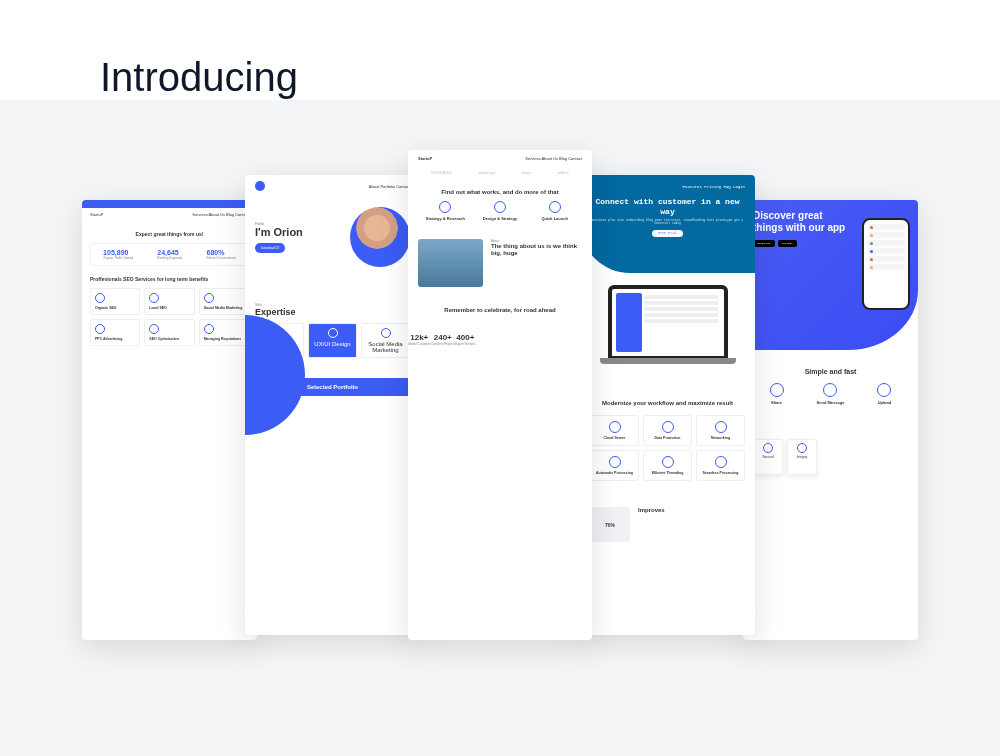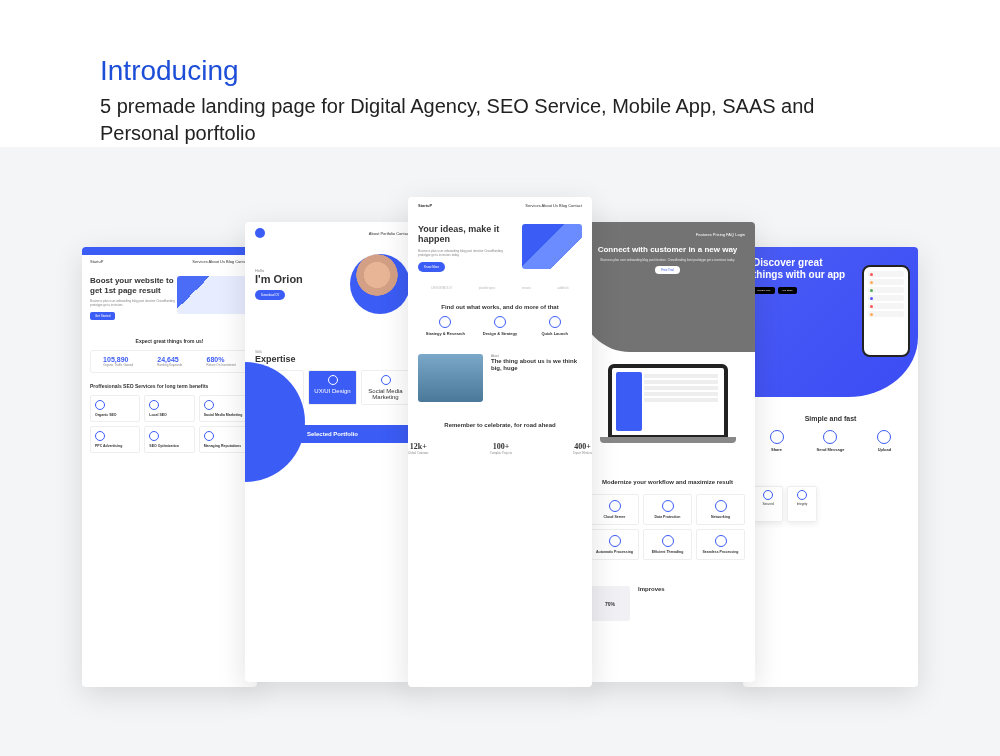--- a/index.html
+++ b/index.html
@@ -1,19 +1,19 @@
 <!DOCTYPE html>
 <html><head>
 <meta charset="utf-8">
 <style>
 * { margin: 0; padding: 0; box-sizing: border-box; }
 body { font-family: -apple-system, BlinkMacSystemFont, 'Segoe UI', Arial, sans-serif; background: #f4f5f7; width: 1000px; height: 756px; overflow: hidden; }
 
 .header { padding: 55px 0 0 100px; background: #fff; }
-.intro { font-size: 28px; font-weight: 400; color: #1d4ed8; margin-bottom: 6px; }
+.intro { font-size: 40px; font-weight: 400; color: #0f172a; margin-bottom: 22px; }
 .title { font-size: 46px; font-weight: 900; color: #000; margin-bottom: 10px; }
 .subtitle { font-size: 20px; font-weight: 400; color: #222; max-width: 780px; line-height: 1.35; }
 
 .showcase { position: relative; margin-top: 40px; height: 480px; }
 .card { position: absolute; background: #fff; box-shadow: 0 8px 30px rgba(0,0,0,0.12); border-radius: 4px; font-size: 6px; color: #333; overflow: hidden; }
 
 
 .c1 { left: 82px; top: 60px; width: 175px; height: 440px; }
 .c1 .topbar { background: #3b5cf5; height: 8px; }
 .c1 .nav { display: flex; justify-content: space-between; padding: 4px 8px; font-size: 4px; }
@@ -67,28 +67,28 @@
 .c3 .logos { display: flex; justify-content: space-around; padding: 4px 10px; font-size: 3px; color: #bbb; }
 .c3 .sec-h { text-align: center; font-size: 6px; font-weight: 600; margin: 10px 0 6px; }
 .c3 .feat3 { display: flex; justify-content: space-around; padding: 0 10px; }
 .c3 .feat { text-align: center; width: 30%; }
 .c3 .feat-icon { width: 12px; height: 12px; border: 1px solid #3b5cf5; border-radius: 50%; margin: 0 auto 3px; }
 .c3 .feat-t { font-size: 4px; font-weight: 600; }
 .c3 .about-row { display: flex; padding: 10px; margin-top: 8px; }
 .c3 .about-img { width: 65px; height: 48px; background: linear-gradient(#7ba8c8, #4a7898); border-radius: 3px; }
 .c3 .about-txt { margin-left: 8px; flex: 1; }
 .c3 .about-h { font-size: 6px; font-weight: 700; line-height: 1.2; }
-.c3 .stats3 { display: flex; justify-content: space-between; margin-top: 14px; font-family: Liberation Serif, serif; }
+.c3 .stats3 { display: flex; justify-content: flex-start; margin-top: 20px; }
 .c3 .stat { text-align: center; }
 .c3 .stat-n { font-size: 8px; font-weight: 700; }
 .c3 .stat-l { font-size: 3px; color: #888; }
 
 
 .c4 { left: 580px; top: 35px; width: 175px; height: 460px; z-index: 3; }
-.c4 .top { background: #737373; color: #fff; padding: 10px; height: 130px; position: relative; border-radius: 0 0 0 50px; }
+.c4 .top { background: #0369a1; color: #fff; padding: 10px; height: 98px; position: relative; border-radius: 0 0 0 50px; font-family: Liberation Mono, monospace; }
 .c4 .nav { display: flex; justify-content: space-between; font-size: 4px; }
 .c4 .hero-h { font-size: 8px; font-weight: 600; text-align: center; margin-top: 8px; line-height: 1.2; }
 .c4 .hero-p { font-size: 3px; text-align: center; margin-top: 3px; opacity: 0.8; }
 .c4 .laptop { width: 120px; height: 75px; background: #fff; border: 4px solid #222; border-radius: 6px 6px 0 0; margin: 12px auto 0; position: relative; }
 .c4 .laptop::after { content: ''; position: absolute; bottom: -8px; left: -12px; right: -12px; height: 6px; background: #888; border-radius: 0 0 4px 4px; }
 .c4 .laptop-inner { padding: 4px; display: flex; height: 100%; }
 .c4 .laptop-side { width: 25%; background: #3b5cf5; border-radius: 2px; }
 .c4 .laptop-main { flex: 1; padding: 2px; }
 .c4 .laptop-row { height: 4px; background: #eee; margin-bottom: 2px; }
 .c4 .body-sec { padding: 10px; margin-top: 30px; }
@@ -122,39 +122,30 @@
 .c5 .ex-cards { display: flex; gap: 4px; }
 .c5 .ex-card { width: 30px; height: 36px; border: 1px solid #eee; border-radius: 2px; box-shadow: 0 2px 6px rgba(0,0,0,0.08); padding: 3px; }
 .c5 .ex-icon { width: 10px; height: 10px; border: 1px solid #3b5cf5; border-radius: 50%; margin: 0 auto; }
 .c5 .expect-h { font-size: 8px; font-weight: 700; margin-left: 8px; line-height: 1.2; }
 </style>
 </head>
 <body>
 
 <div class="header">
   <div class="intro">Introducing</div>
-  <div class="subtitle">5 premade landing page for Digital Agency, SEO Service, Mobile App, SAAS and Personal porftolio</div>
 </div>
 
 <div class="showcase">
 
   <div class="card c1">
     <div class="topbar"></div>
     <div class="nav">
         <span>StartuP</span>
         <span>Services   About Us   Blog   Contact</span>
       </div>
-    <div class="hero">
-      <div class="hero-text">
-        <div class="hero-h">Boost your website to get 1st page result</div>
-        <div class="hero-p">Business plan user onboarding blog post iterative Crowdfunding prototype get a investors</div>
-        <div class="btn">Get Started</div>
-      </div>
-      <div class="illus"></div>
-    </div>
     <div class="section-h">Expect great things from us!</div>
     <div class="stats">
       <div>
           <div class="stat-n">105,890</div>
           <div class="stat-l">Organic Traffic Gained</div>
         </div>
       <div>
           <div class="stat-n">24,645</div>
           <div class="stat-l">Ranking Keywords</div>
         </div>
@@ -225,28 +216,20 @@
       </div>
     </div>
     <div class="portfolio-bar">Selected Portfolio</div>
   </div>
 
   <div class="card c3">
     <div class="nav">
         <b>StartuP</b>
         <span>Services   About Us   Blog   Contact</span>
       </div>
-    <div class="hero">
-      <div style="flex:1">
-        <div class="hero-h">Your ideas, make it happen</div>
-        <div class="hero-p">Business plan user onboarding blog post iterative Crowdfunding prototype get a investors today</div>
-        <div class="btn">Know More</div>
-      </div>
-      <div class="hero-illus"></div>
-    </div>
     <div class="logos">
       <span>DESIGNMODO</span>
       <span>pixeldesigns</span>
       <span>envato</span>
       <span>addbrick</span>
     </div>
     <div class="sec-h">Find out what works, and do more of that</div>
     <div class="feat3">
       <div class="feat">
           <div class="feat-icon"></div>
@@ -268,21 +251,21 @@
         <div class="about-h">The thing about us is we think big, huge</div>
       </div>
     </div>
     <div class="sec-h">Remember to celebrate, for road ahead</div>
     <div class="stats3">
       <div class="stat">
           <div class="stat-n">12k+</div>
           <div class="stat-l">Global Customer</div>
         </div>
       <div class="stat">
-          <div class="stat-n">100+</div>
+          <div class="stat-n">240+</div>
           <div class="stat-l">Complete Projects</div>
         </div>
       <div class="stat">
           <div class="stat-n">400+</div>
           <div class="stat-l">Expert Workers</div>
         </div>
     </div>
   </div>
 
   <div class="card c4">

